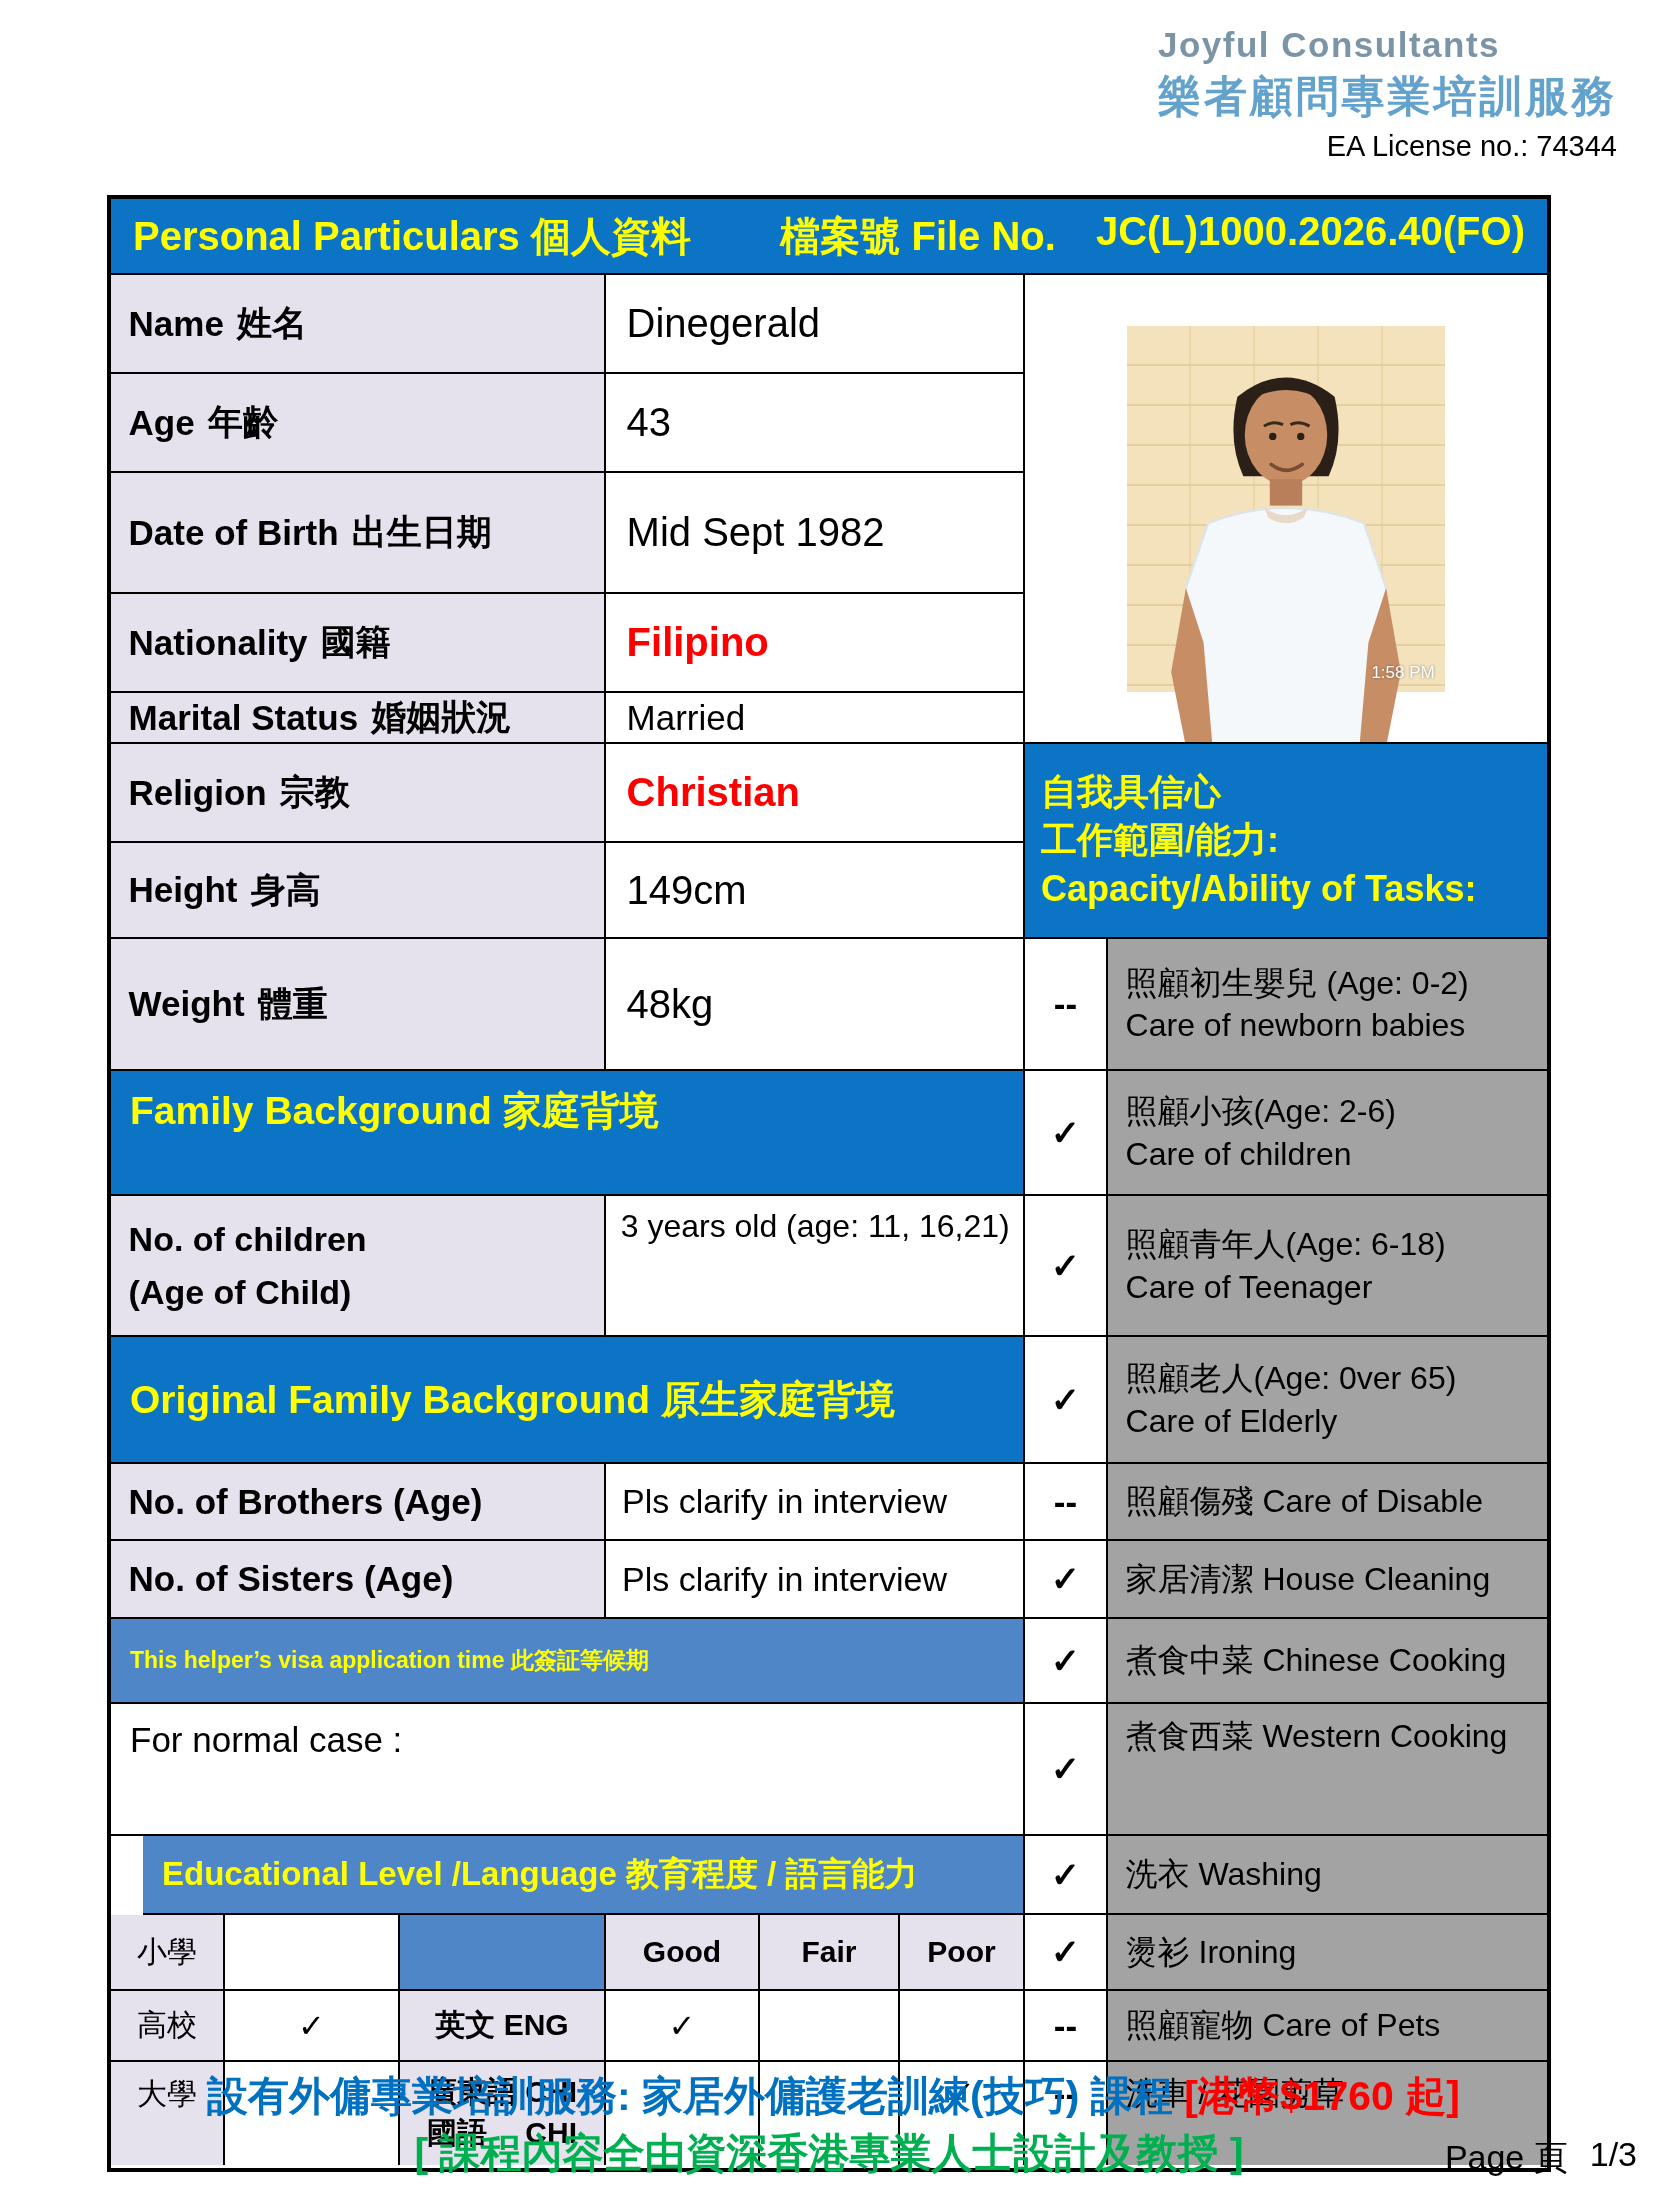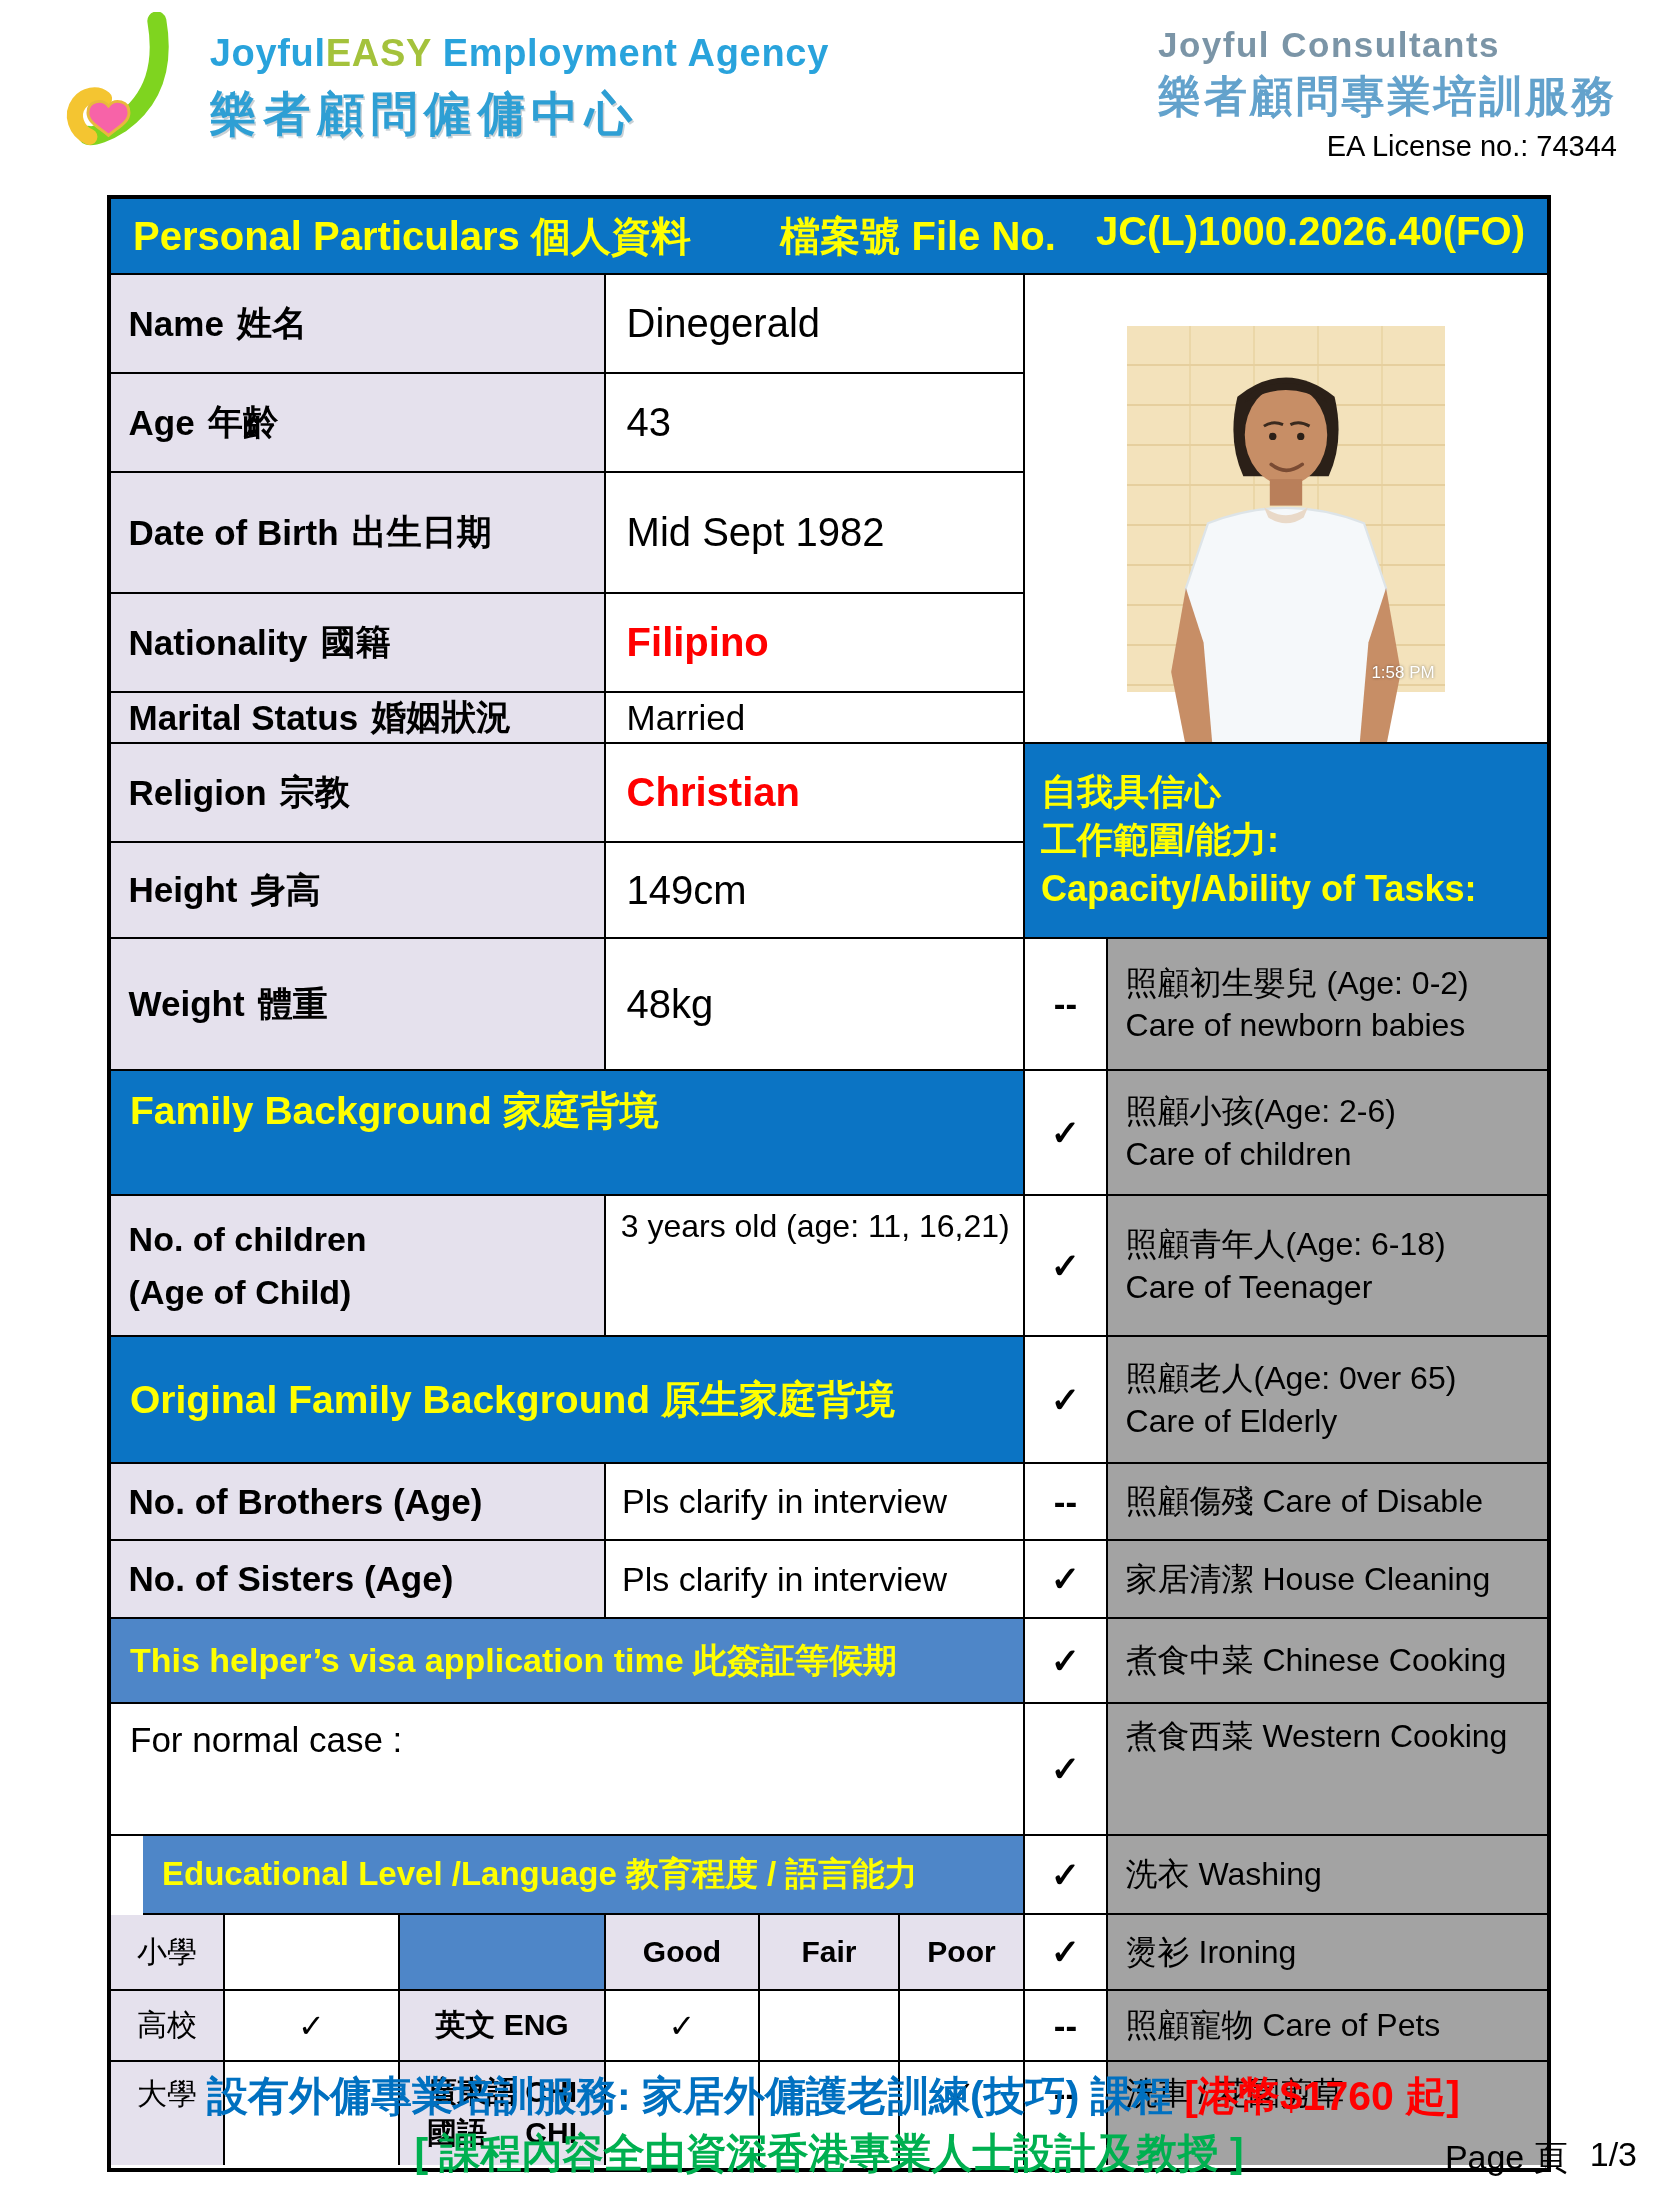--- a/index.html
+++ b/index.html
@@ -60,31 +60,20 @@
   .f1{position:absolute;left:0;width:100%;top:1870px;text-align:left;font-size:41px;font-weight:bold;color:#0070C0;padding-left:96px;box-sizing:border-box;white-space:nowrap;}
   .f1 .redPart{color:#FF0000;}
   .f2{position:absolute;left:0;width:100%;top:1927px;text-align:center;font-size:41px;font-weight:bold;color:#00B050;white-space:nowrap;}
   .pageNo{position:absolute;right:-90px;top:1936px;display:flex;gap:22px;font-size:34px;color:#000;white-space:nowrap;}
 </style>
 </head>
 <body>
 
 <div class="page">
 
-  <div class="logoWrap">
-    <svg class="jmark" viewBox="0 0 180 200">
-      <path d="M128 12 C138 70 126 118 78 152 C60 164 42 170 34 168" fill="none" stroke="#7FD41F" stroke-width="26" stroke-linecap="round"></path>
-      <path d="M36 170 C18 162 10 140 22 124 C30 113 46 110 56 118" fill="none" stroke="#F4C531" stroke-width="22" stroke-linecap="round"></path>
-      <path d="M62 128 c-9-11 -28-7 -28 9 c0 13 15 20 28 31 c13-11 28-18 28-31 c0-16 -19-20 -28-9 Z" fill="#F763A8" stroke="#E8B93C" stroke-width="4"></path>
-    </svg>
-    <div class="brandText">
-      <div class="brandLine1"><span>Joyful</span><span class="easy">EASY</span><span> Employment Agency</span></div>
-      <div class="brandLine2">樂者顧問僱傭中心</div>
-    </div>
-  </div>
 
   <div class="consult">
     <div class="cLine1">Joyful Consultants</div>
     <div class="cLine2">樂者顧問專業培訓服務</div>
     <div class="cLine3">EA License no.: 74344</div>
   </div>
 
   <div class="sheet" style="position:absolute;">
 
     <div class="c blue thead noR" style="grid-area:1/1/2/9;">
@@ -212,21 +201,21 @@
     <div class="c lav lbl" style="grid-area:13/1/14/4;">No. of Brothers (Age)</div>
     <div class="c" style="grid-area:13/4/14/7;padding-left:16px;font-size:34px;">Pls clarify in interview</div>
     <div class="c mark" style="grid-area:13/7/14/8;">--</div>
     <div class="c task noR" style="grid-area:13/8/14/9;">照顧傷殘 Care of Disable</div>
 
     <div class="c lav lbl" style="grid-area:14/1/15/4;">No. of Sisters (Age)</div>
     <div class="c" style="grid-area:14/4/15/7;padding-left:16px;font-size:34px;">Pls clarify in interview</div>
     <div class="c mark" style="grid-area:14/7/15/8;">✓</div>
     <div class="c task noR" style="grid-area:14/8/15/9;">家居清潔 House Cleaning</div>
 
-    <div class="c lblue band" style="grid-area:15/1/16/7;font-size:34px;">This helper’s visa application time  此簽証等候期</div>
+    <div class="c lblue band" style="grid-area:15/1/16/7;font-size:23px;">This helper’s visa application time  此簽証等候期</div>
     <div class="c mark" style="grid-area:15/7/16/8;">✓</div>
     <div class="c task noR" style="grid-area:15/8/16/9;">煮食中菜 Chinese Cooking</div>
 
     <div class="c plain" style="grid-area:16/1/17/7;align-items:flex-start;padding-top:16px;">For normal case :</div>
     <div class="c mark" style="grid-area:16/7/17/8;">✓</div>
     <div class="c task noR" style="grid-area:16/8/17/9;align-items:flex-start;padding-top:11px;">煮食西菜 Western Cooking</div>
 
     <div class="c lblue band" style="grid-area:17/1/18/7;font-size:33px;margin-left:32px;">Educational Level /Language  教育程度 / 語言能力</div>
     <div class="c mark" style="grid-area:17/7/18/8;">✓</div>
     <div class="c task noR" style="grid-area:17/8/18/9;">洗衣 Washing</div>

